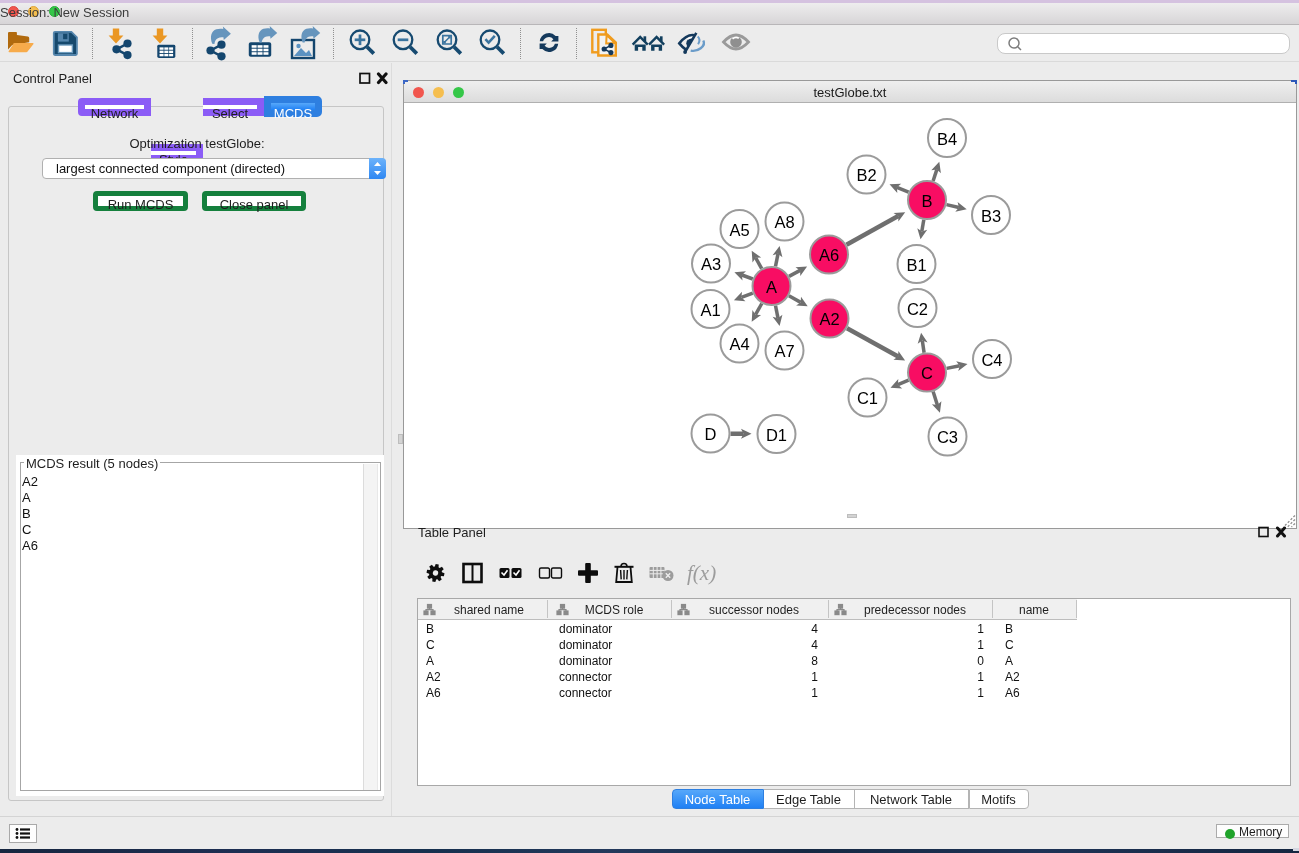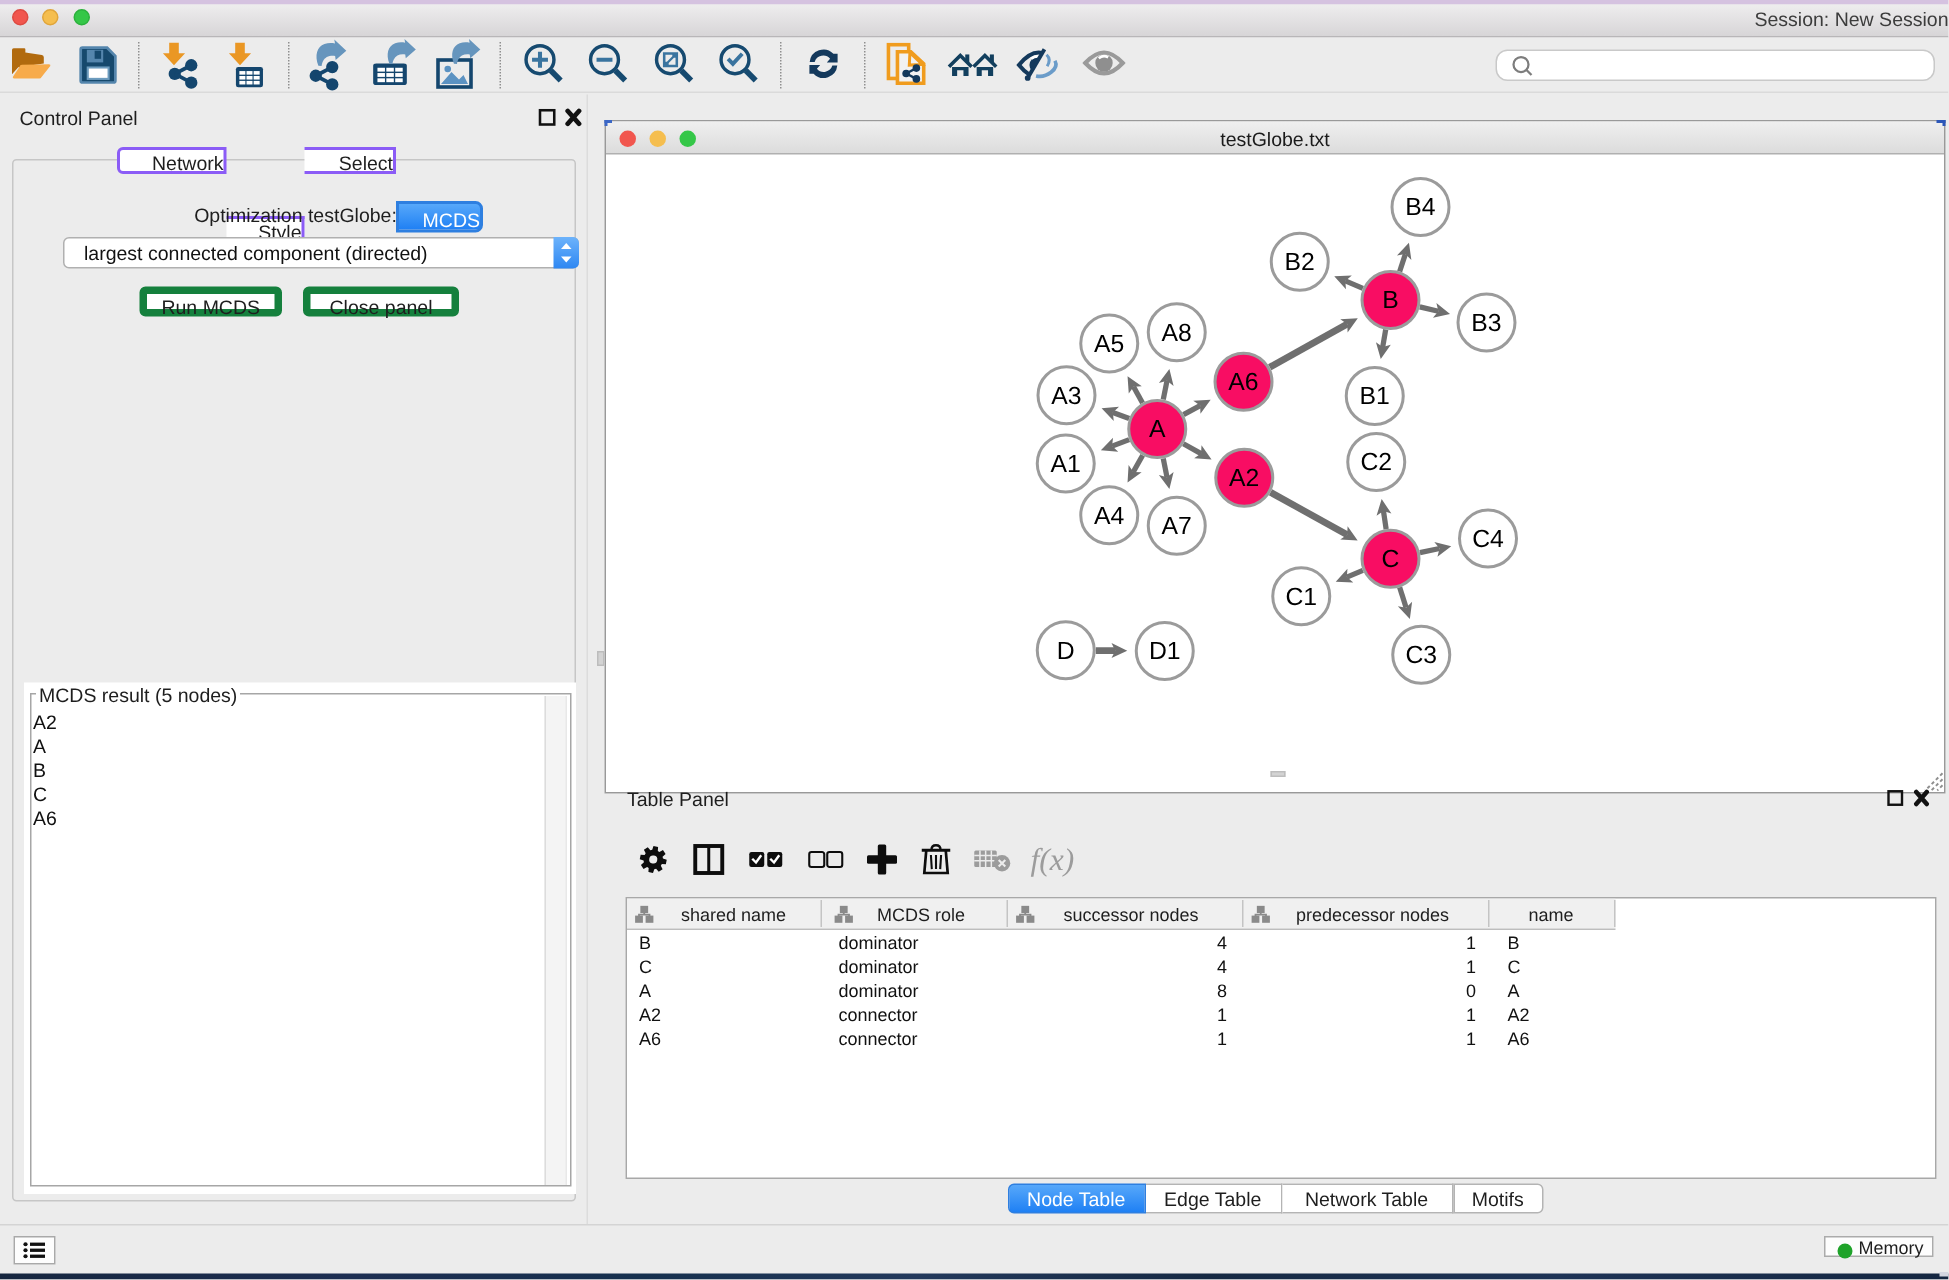--- a/index.html
+++ b/index.html
@@ -6,33 +6,33 @@
 html,body { width:1299px; height:853px; overflow:hidden; }
 body { font-family:"Liberation Sans", sans-serif; background:#ececec; position:relative; }
 .abs { position:absolute; }
 .purple { left:0; top:0; width:1299px; height:3px; background:#d5c2e0; }
 .titlebar { left:0; top:3px; width:1299px; height:22px;
   background:linear-gradient(#eeedee,#d7d5d7); border-bottom:1px solid #b8b6b8; }
 .tl { border-radius:50%; width:11px; height:11px; top:3px; }
 .tl.red { background:#f1564e; border:1px solid #dd4a42; left:8px; }
 .tl.yel { background:#f5be4f; border:1px solid #e0a53b; left:28px; }
 .tl.grn { background:#35c748; border:1px solid #2cb13d; left:49px; }
-.apptitle { top:5px; left:0; width:1299px; text-align:right; font-size:13px; color:#3c3c3c; }
+.apptitle { top:5px; left:0; width:1299px; text-align:left; font-size:13px; color:#3c3c3c; }
 .toolbar { left:0; top:25px; width:1299px; height:37px; background:#ececec; border-bottom:1px solid #dadada; }
 .sep { top:3px; width:0; height:31px; border-left:1px dotted #8f8f8f; }
 .searchbox { left:997px; top:33px; width:293px; height:21px; background:#fff;
   border:1px solid #c9c9c9; border-radius:8px; }
 
 
 .cp-title { left:13px; top:71px; font-size:13px; color:#1e1e1e; }
 .cp-inner { left:8px; top:106px; width:376px; height:695px; border:1px solid #c6c6c6; border-radius:3px; }
 .tabs { top:98px; height:18px; font-size:13px; }
-.tab { position:absolute; top:0; height:18px; background:#fff; border:2px solid #8b5cf6;
-  color:#1e1e1e; text-align:right; line-height:17px; }
-.tab.sel { background:linear-gradient(#57a8fa,#1f80f4); color:#fff; border-color:#2e7fe0; top:-2.5px; height:21px; line-height:21px; border-radius:0 5px 5px 0;margin-top:38px; }
+.tab { position:absolute; top:0; height:18px; background:#fff; border:7px solid #8b5cf6;
+  color:#1e1e1e; text-align:center; line-height:17px; }
+.tab.sel { background:linear-gradient(#57a8fa,#1f80f4); color:#fff; border-color:#2e7fe0; top:-2.5px; height:21px; line-height:21px; border-radius:0 5px 5px 0; }
 .opt-label { left:8px; top:136px; width:378px; text-align:center; font-size:13px; color:#1e1e1e; }
 .dropdown { left:42px; top:158px; width:344px; height:21px; background:#fff;
   border:1px solid #b0b0b0; border-radius:4px; font-size:13px; line-height:19px; color:#111; }
 .dd-btn { right:-1px; top:-1px; width:17px; height:21px; border-radius:0 4px 4px 0;
   background:linear-gradient(#6db3fb,#2e87f2); }
 .btn { position:absolute; height:20px; background:#fff; border:5px solid #15803d;
   border-radius:4px; font-size:13px; text-align:center; line-height:18px; color:#1e1e1e; }
 .fieldset-bg { left:16px; top:455px; width:368px; height:341px; background:#fff; }
 .fieldset-bd { left:20px; top:462px; width:361px; height:329px; border:1px solid #a6a6a6; }
 .legend { left:24px; top:456px; font-size:13px; color:#1e1e1e; background:#fff; padding:0 2px; }

